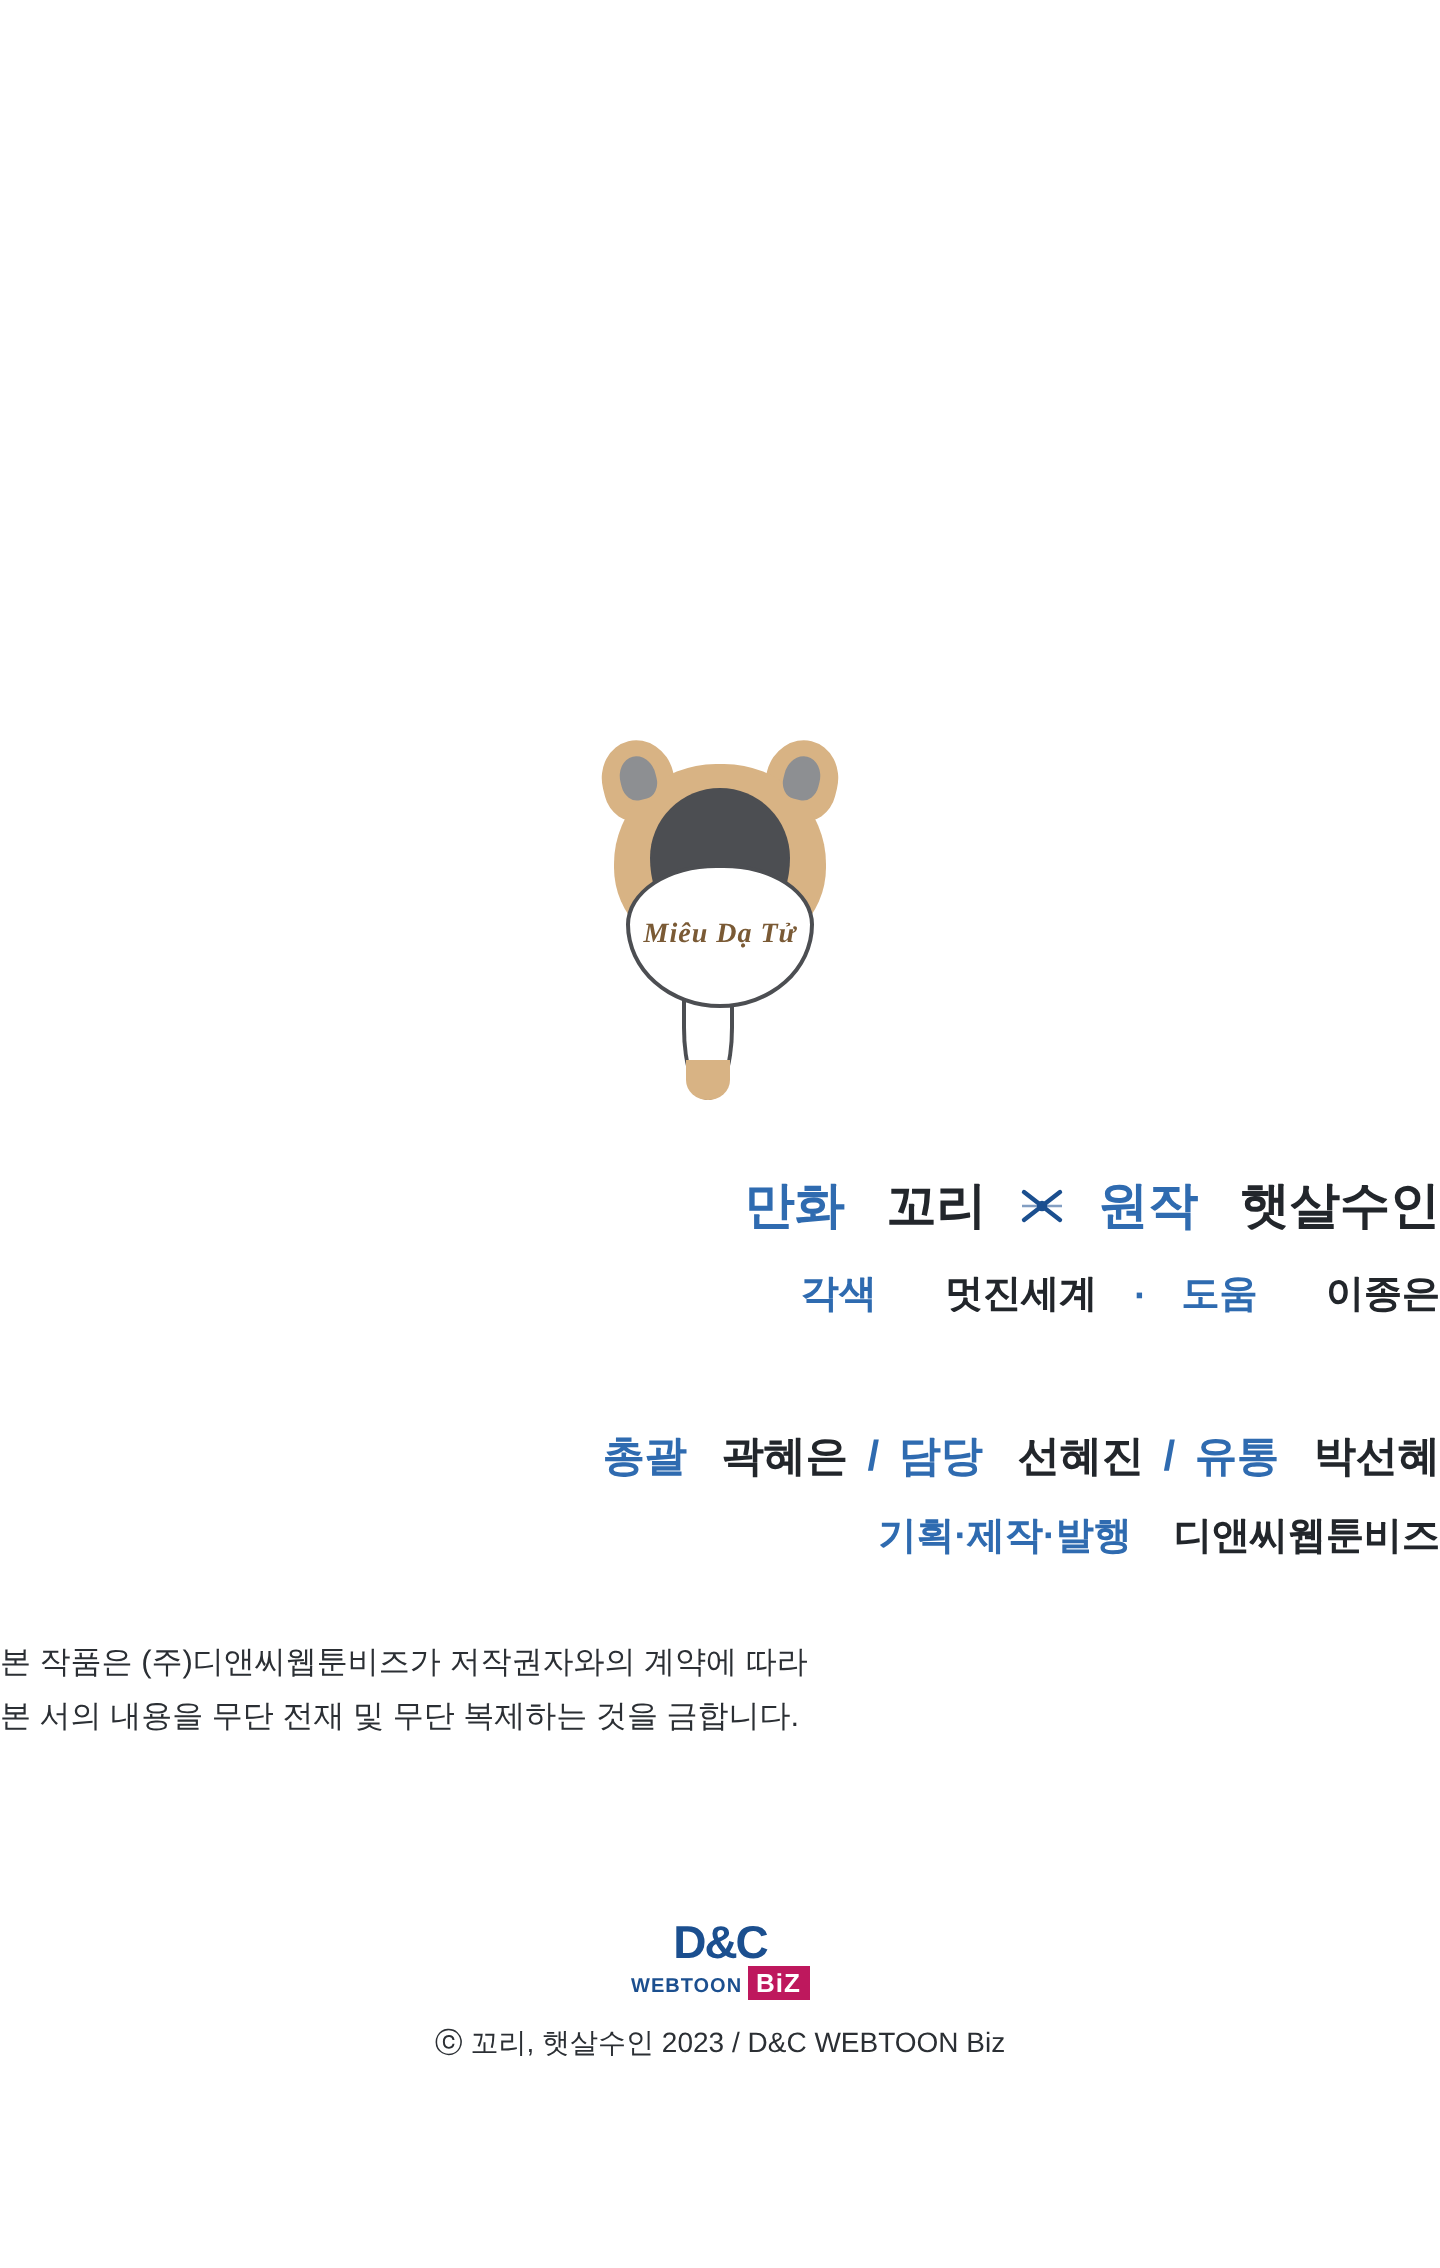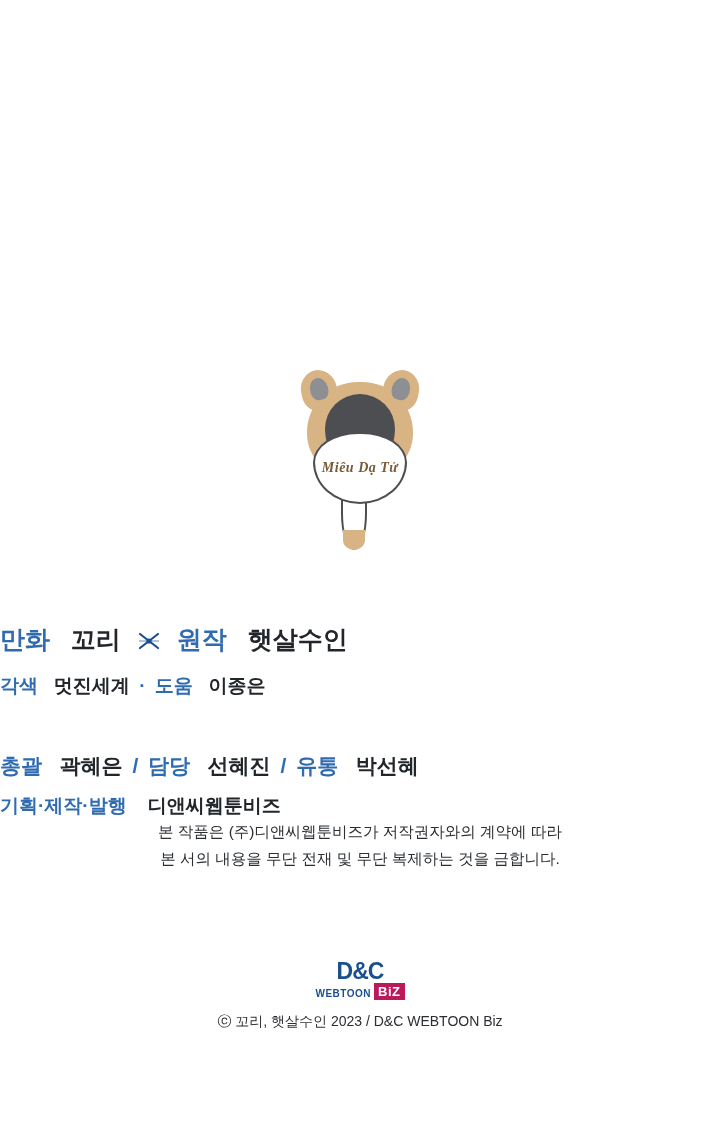--- a/index.html
+++ b/index.html
@@ -120,29 +120,29 @@
     color: #7a5a35;
     letter-spacing: 0.5px;
     z-index: 4;
   }
 
   
   .credits {
     position: absolute;
     left: 0;
     right: 0;
-    top: 620px;
-    text-align: left;
+    top: 584px;
+    text-align: right;
   }
   .credit-line {
     line-height: 1.55;
     white-space: nowrap;
   }
   .credit-line.l1 { font-size: 25px; margin-bottom: 10px; }
-  .credit-line.l2 { font-size: 19px; }
+  .credit-line.l2 { font-size: 19px; font-family: Liberation Mono, monospace; }
   .credit-line.l3 { font-size: 21px; margin-top: 50px; }
   .credit-line.l4 { font-size: 19px; margin-top: 8px; }
 
   .role {
     color: #2f6bb0;
     font-weight: bold;
   }
   .name {
     color: #22262b;
     font-weight: bold;
@@ -156,21 +156,21 @@
     display: inline-block;
     vertical-align: middle;
     margin: 0 10px;
   }
 
   .notice {
     position: absolute;
     left: 0;
     right: 0;
     top: 818px;
-    text-align: center;
+    text-align: left;
     color: #2b2f34;
     font-size: 15.5px;
     line-height: 1.75;
   }
 
   
   .footer {
     position: absolute;
     left: 0;
     right: 0;

